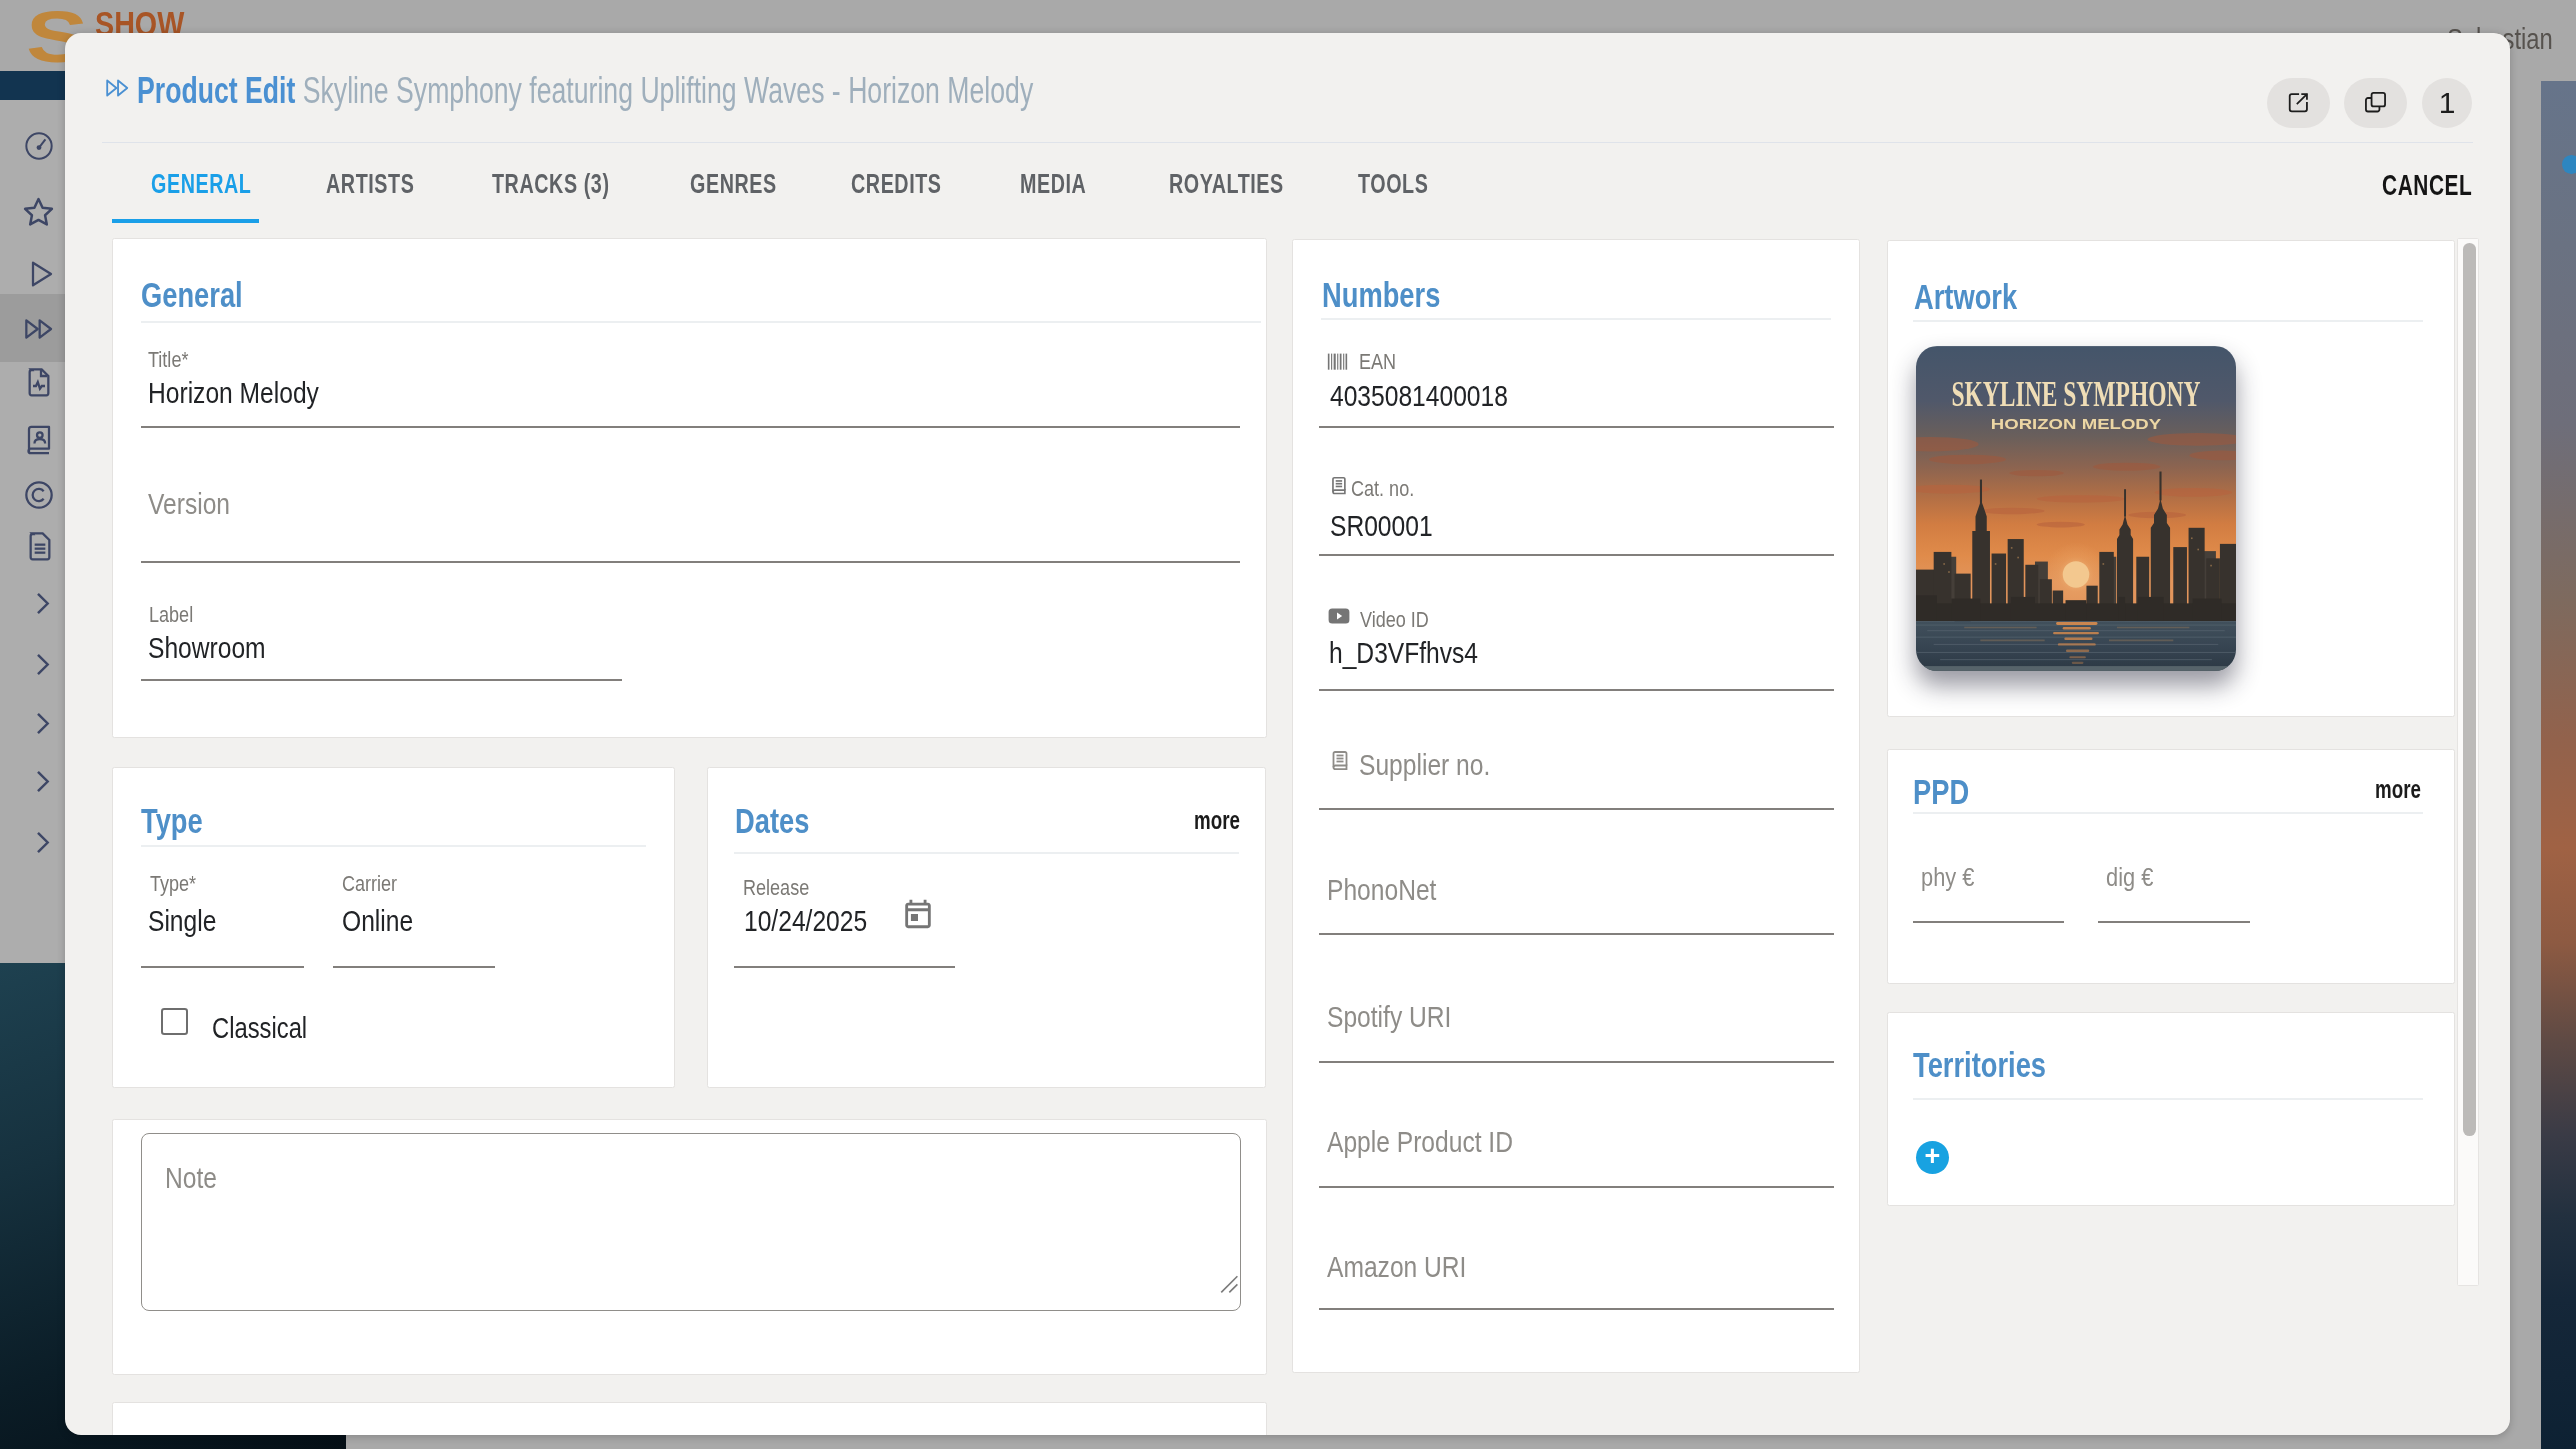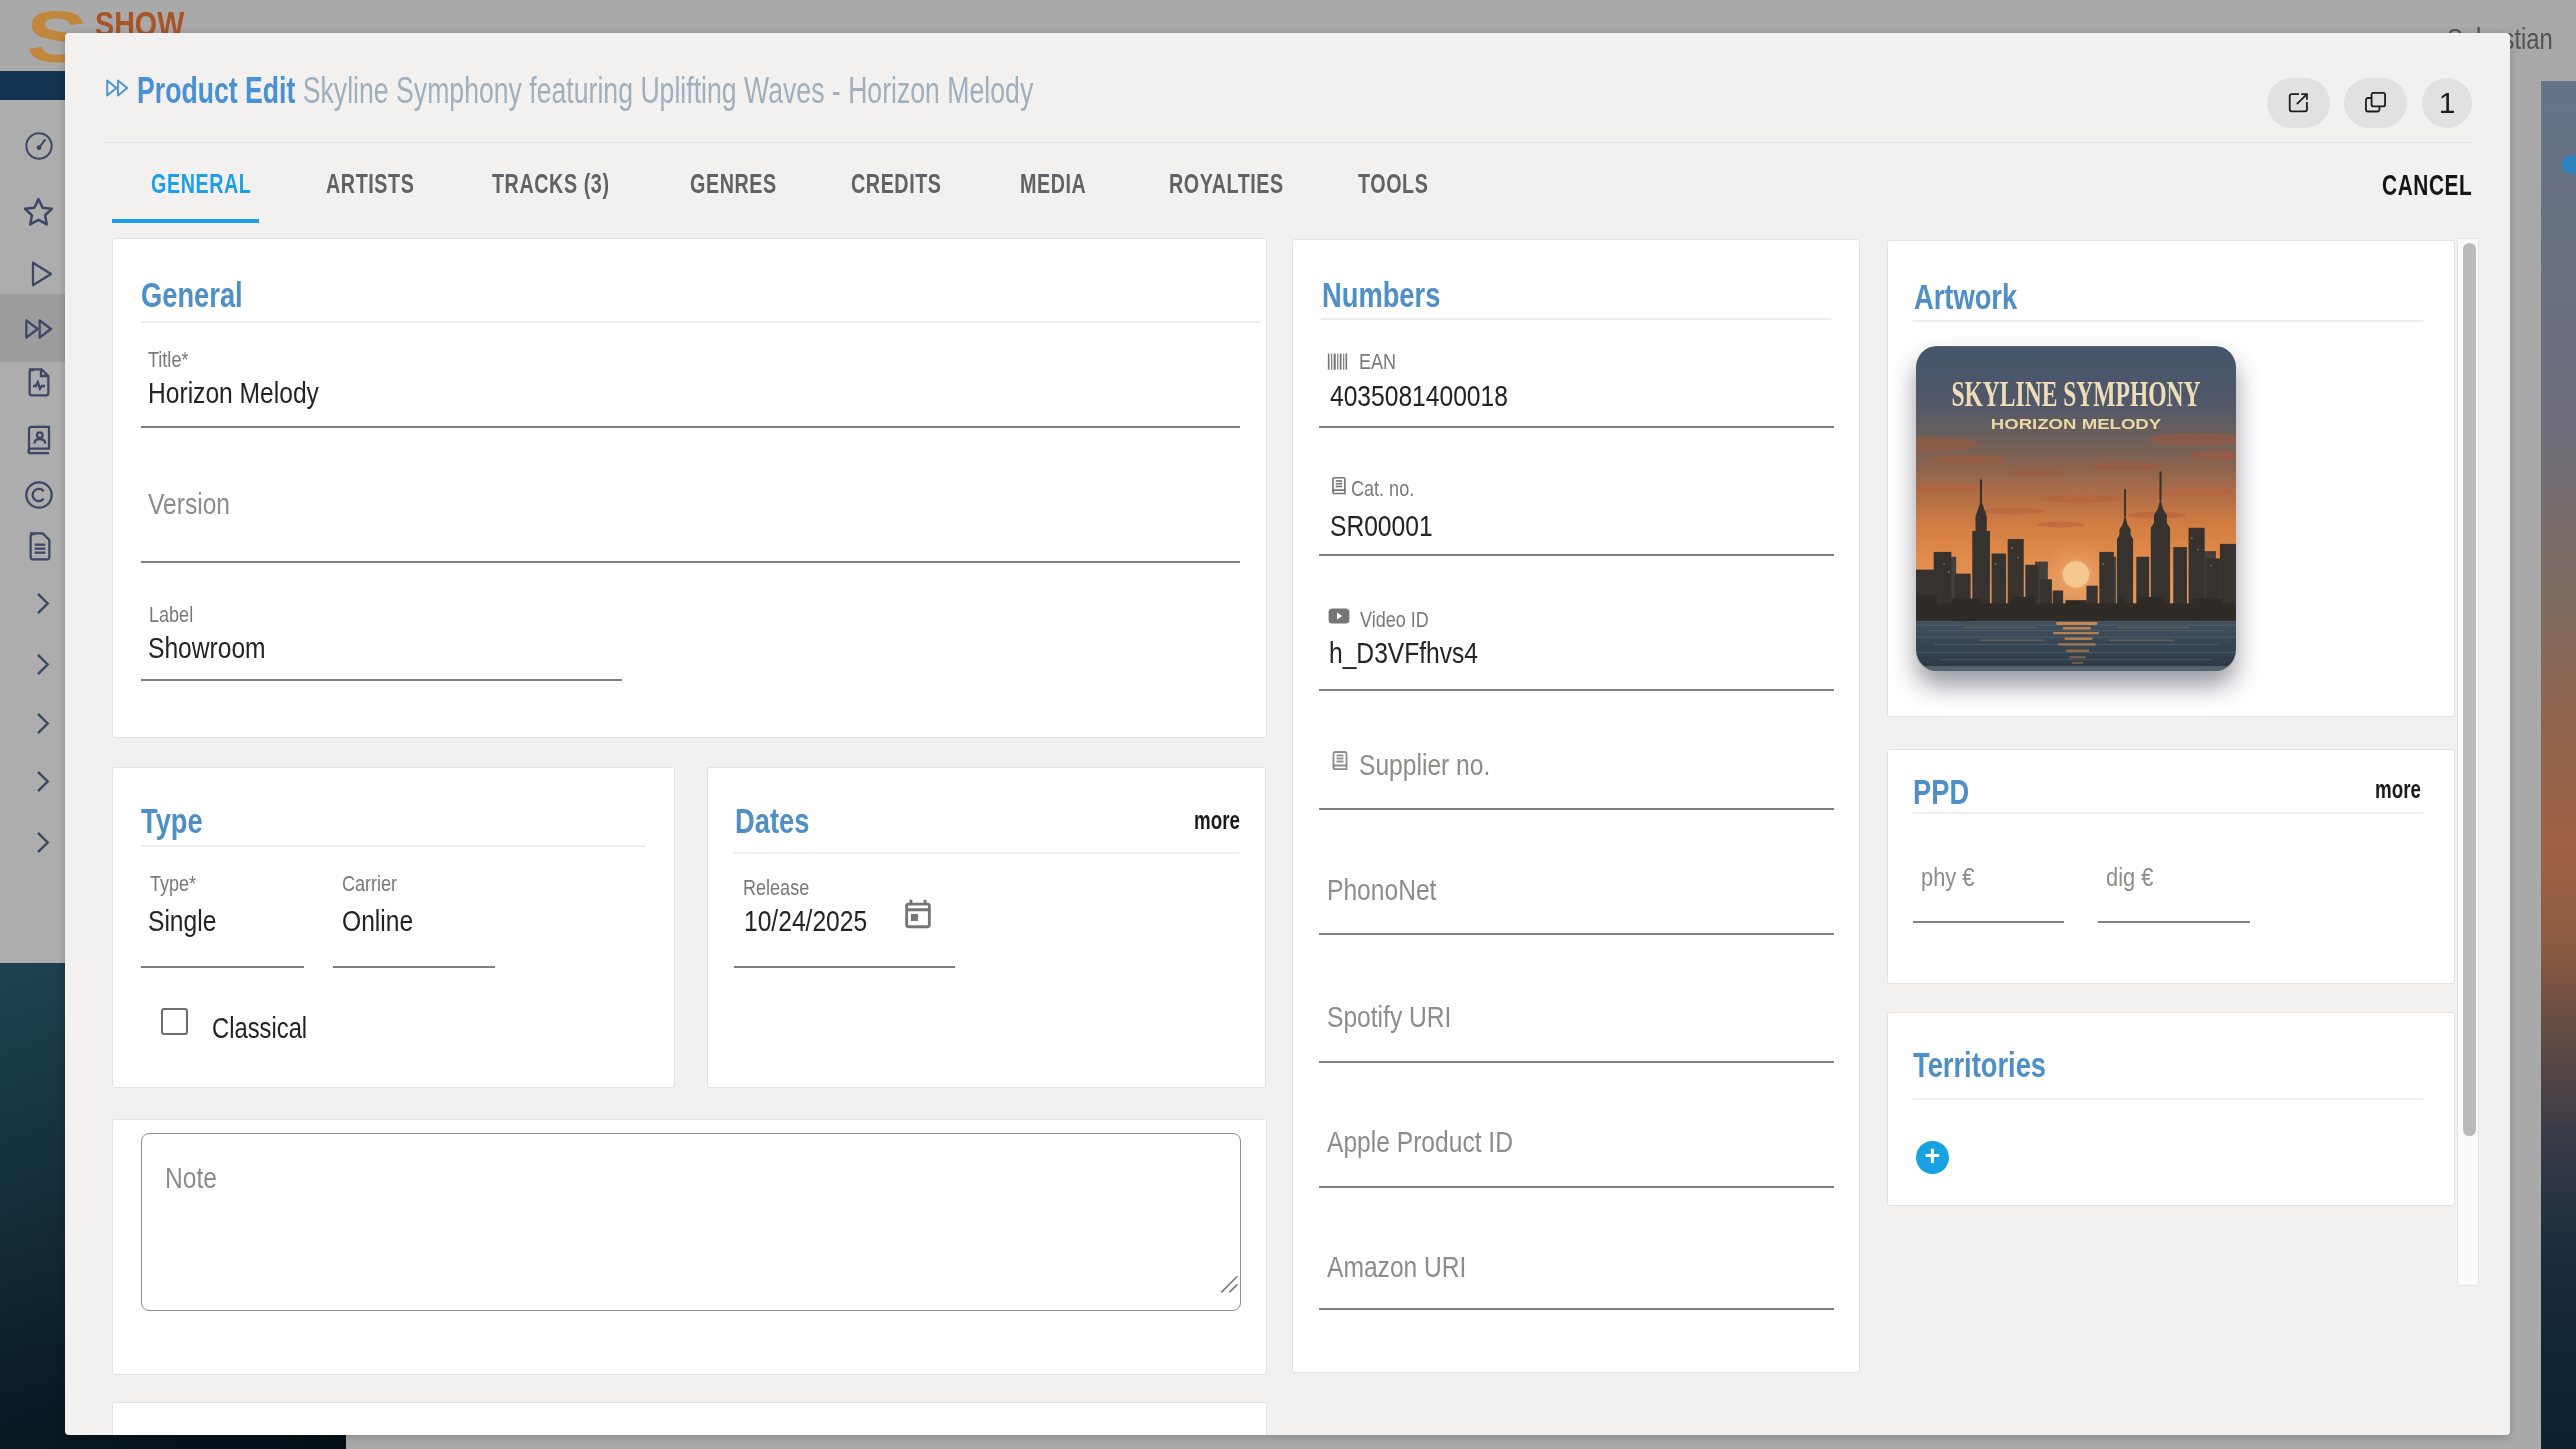--- a/index.html
+++ b/index.html
@@ -77,21 +77,21 @@
   <svg class="abs" style="left:27px;top:827px" width="31" height="31" viewBox="0 0 24 24" fill="none" stroke="#3d4665" stroke-width="1.9">
       <path d="M8.5 4.5 L16 12 L8.5 19.5"></path>
     </svg>
 
   <div class="abs" style="left:0;top:963px;width:346px;height:486px;background:linear-gradient(160deg,#1e4150 0%,#16313e 35%,#0b1d27 70%,#050f16 100%)"></div>
 
   <div class="abs" style="left:2541px;top:81px;width:35px;height:1369px;background:linear-gradient(180deg,#66748a 0%,#6a7282 12%,#6e6e7a 25%,#7e6a5e 38%,#92624c 48%,#a06244 56%,#8d5a42 63%,#5f4a44 70%,#3a3b46 77%,#22303f 83%,#152739 89%,#0d2133 100%)"></div>
   <div class="abs" style="left:2562px;top:155px;width:19.3px;height:19.3px;border-radius:50%;background:#2e86c0"></div>
 </div>
 
-<div class="abs" id="modal" style="left:65px;top:33px;width:2445px;height:1402px;background:#f2f1ef;border-radius:4px;box-shadow:0 1.6px 8px rgba(0,0,0,.2);overflow:hidden">
+<div class="abs" id="modal" style="left:65px;top:33px;width:2445px;height:1402px;background:#f2f1ef;border-radius:16px;box-shadow:0 1.6px 8px rgba(0,0,0,.2);overflow:hidden">
 
   <svg class="abs" style="left:38px;top:42px" width="29" height="26" viewBox="0 0 24 24" fill="none" stroke="#4a90d2" stroke-width="1.7">
       <path d="M2.5 5 L11 12 L2.5 19 Z" stroke-linejoin="round"></path>
       <path d="M12.5 5 L21 12 L12.5 19 Z" stroke-linejoin="round"></path>
     </svg>
   <div class="abs" style="left:72px;top:39px;font-size:37px;line-height:37px;white-space:nowrap;transform:scaleX(.72);transform-origin:0 50%"><span style="color:#4a90d2;font-weight:700">Product Edit</span><span style="color:#9fafbc"> Skyline Symphony featuring Uplifting Waves - Horizon Melody</span></div>
 
   <div class="abs" style="left:2202px;top:45px;width:63px;height:50px;border-radius:25px;background:#e3e1df"></div>
   <svg class="abs" style="left:2220px;top:56px" width="27" height="27" viewBox="0 0 24 24" fill="none" stroke="#1d1d1d" stroke-width="1.6">
       <path d="M12.5 4.5 H6 a1.8 1.8 0 0 0 -1.8 1.8 v11.7 a1.8 1.8 0 0 0 1.8 1.8 h11.7 a1.8 1.8 0 0 0 1.8 -1.8 V11.5"></path>

